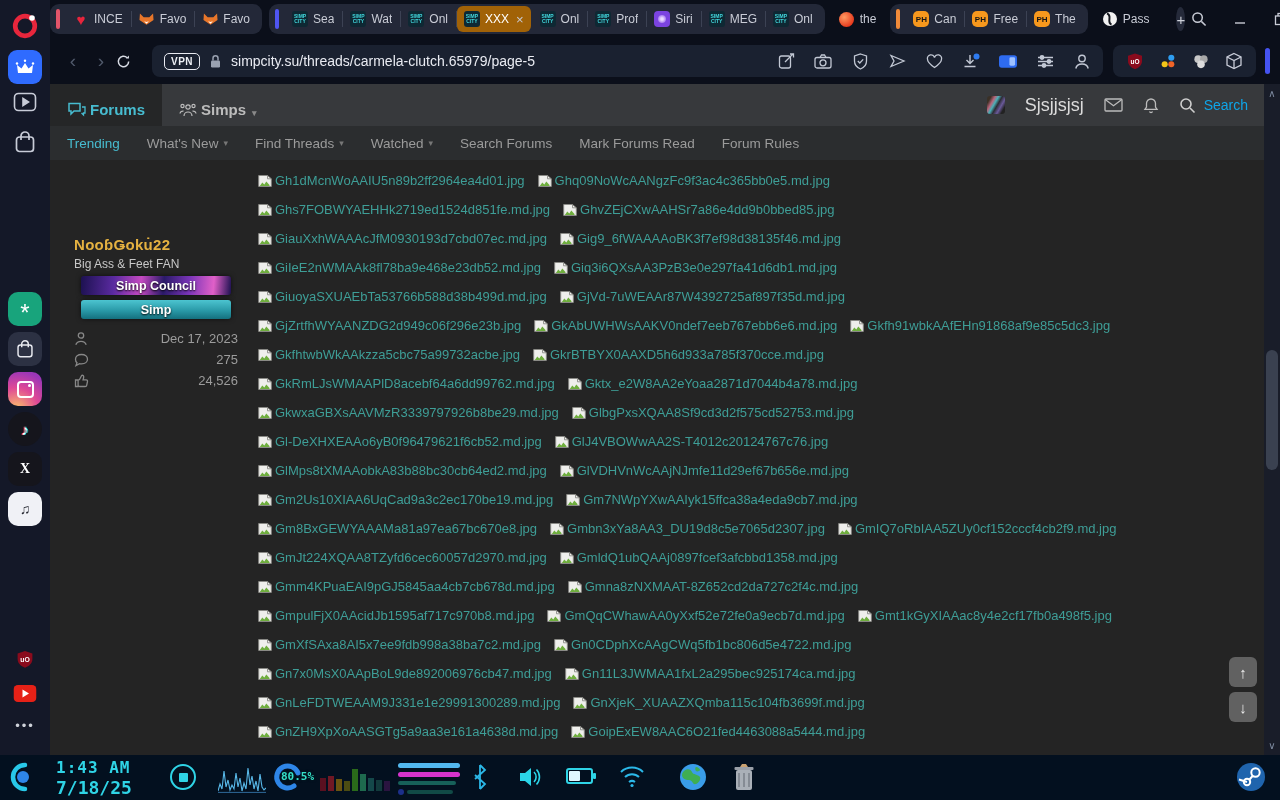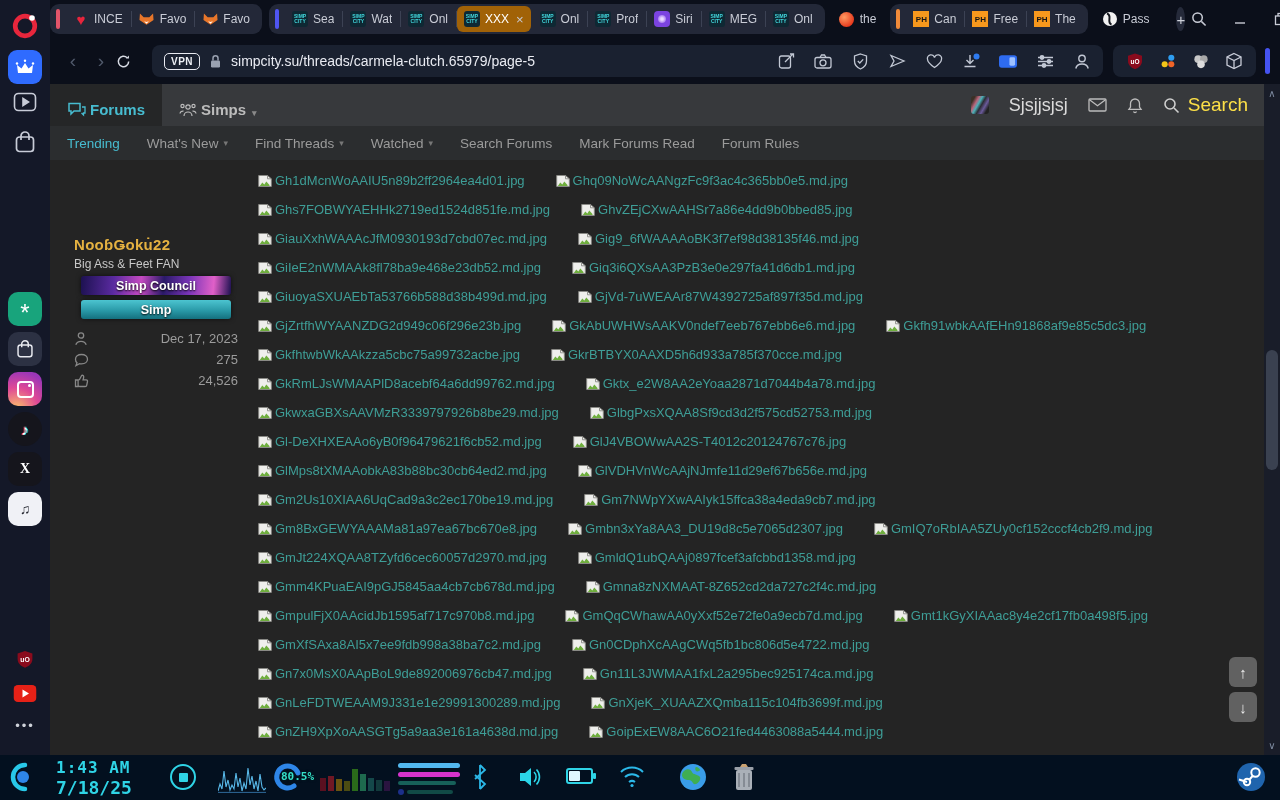--- a/index.html
+++ b/index.html
@@ -16,21 +16,21 @@
        color:#c9ccd6;font-size:12px;flex:none;position:relative}
   .tab-group .tab + .tab::before{content:"";position:absolute;left:-1px;top:5px;bottom:5px;width:1px;background:#3c4254}
   .tab.active{background:#a16207;color:#fff}
   .tab.active + .tab::before{display:none}
   .tab .lbl{white-space:nowrap;overflow:hidden;max-width:30px}
   .tab.active .lbl{max-width:40px}
   .tclose{color:#c9ccd6;font-size:13px;margin-left:2px}
   .fav{width:16px;height:16px;flex:none;display:flex;align-items:center;justify-content:center}
   .fav-sc{width:16px;height:16px;border-radius:3px;background:#0e2833;color:#41d6dc;font-weight:bold;
           font-size:5px;line-height:5px;text-align:center;display:flex;flex-direction:column;justify-content:center}
-  .fav-ph{width:16px;height:16px;border-radius:0;background:#f7981d;color:#151515;font-weight:bold;
+  .fav-ph{width:16px;height:16px;border-radius:5px;background:#f7981d;color:#151515;font-weight:bold;
           font-size:8px;display:flex;align-items:center;justify-content:center}
   .fav-siri{width:16px;height:16px;border-radius:4px;background:#7b43e0;display:flex;align-items:center;justify-content:center}
   .fav-siri i{width:8px;height:8px;border-radius:50%;background:radial-gradient(circle,#e8d8ff 20%,#a87df0 70%,#7b43e0)}
   .fav-red{width:15px;height:15px;border-radius:50%;background:radial-gradient(circle at 35% 35%,#ff9a62,#e6361a 75%)}
   .heart-glyph{color:#e8253c;font-size:15px;line-height:1}
   .newtab{width:24px;height:24px;border-radius:50%;background:#252a3a;color:#cfd2da;font-size:15px;
           display:flex;align-items:center;justify-content:center;margin-left:14px}
   #win-controls{margin-left:auto;display:flex;align-items:center;gap:25px;padding-right:10px;color:#c9ccd6}
   #win-controls .wc{width:16px;height:16px;display:flex;align-items:center;justify-content:center}
   
@@ -75,21 +75,21 @@
           justify-content:center;color:#fff;font-weight:bold;font-size:12.5px;
           text-shadow:0 1px 2px #000;box-shadow:0 0 5px rgba(0,0,0,.6)}
   #banner-council{background:linear-gradient(95deg,#1c1150 0%,#5a2aa0 22%,#c44ac0 40%,#2a1a68 55%,#7a35b8 72%,#e060c8 88%,#1c1150 100%)}
   #banner-simp{background:linear-gradient(180deg,#4cc4d0 0%,#2a9aa8 55%,#14707e 100%)}
   #stats{margin-top:9px}
   .stat-row{display:flex;align-items:center;height:21px}
   .stat-row .s-ic{width:16px;color:#888}
   .stat-row .s-val{margin-left:auto;color:#9c9c9c;font-size:13px}
   
   #post-body{position:absolute;left:208px;top:82px;right:18px}
-  .link-row{height:29px;display:flex;align-items:center;gap:31px;white-space:nowrap}
+  .link-row{height:29px;display:flex;align-items:center;gap:13px;white-space:nowrap}
   .img-link{display:inline-flex;align-items:center;gap:3px;color:#3e9e97;font-size:13px;text-decoration:none;cursor:pointer}
   
   .scrollbtn{position:absolute;width:28px;height:30px;border-radius:6px;background:rgba(112,112,112,.8);
              color:#ececec;font-size:15px;display:flex;align-items:center;justify-content:center}
   #sb-up{right:23px;top:573px}
   #sb-down{right:23px;top:608px}
   
   #pg-scroll{position:absolute;right:0;top:0;width:16px;height:100%;background:#191d29}
   #pg-thumb{position:absolute;left:2px;width:12px;top:266px;height:120px;border-radius:6px;background:#3a4150}
   .pg-chev{position:absolute;left:0;width:16px;text-align:center;color:#7e8ba0;font-size:10px}
@@ -512,21 +512,21 @@
         <svg width="16" height="17" viewBox="0 0 16 17" fill="none" stroke="#bcbcbc" stroke-width="1.3">
             <path d="M8 2a4.5 4.5 0 0 1 4.5 4.5V10l1.6 2.4H1.9L3.5 10V6.5A4.5 4.5 0 0 1 8 2z"></path>
             <path d="M6.5 14.5a1.6 1.6 0 0 0 3 0"></path>
           </svg>
       </span>
       <span style="display:flex;align-items:center;gap:8px">
         <svg width="17" height="17" viewBox="0 0 17 17" fill="none" stroke="#cfcfcf" stroke-width="1.6">
             <circle cx="7" cy="7" r="5"></circle>
             <path d="M11 11l4.5 4.5"></path>
           </svg>
-        <span style="color:#fde047;font-size:19px">Search</span>
+        <span style="color:#0ea5e9;font-size:14px">Search</span>
       </span>
     </div>
   </div>
 
   <div id="forum-nav">
       <span class="nav-item active">
         <span>Trending</span>
       </span>
       <span class="nav-item">
         <span>What's New</span>

